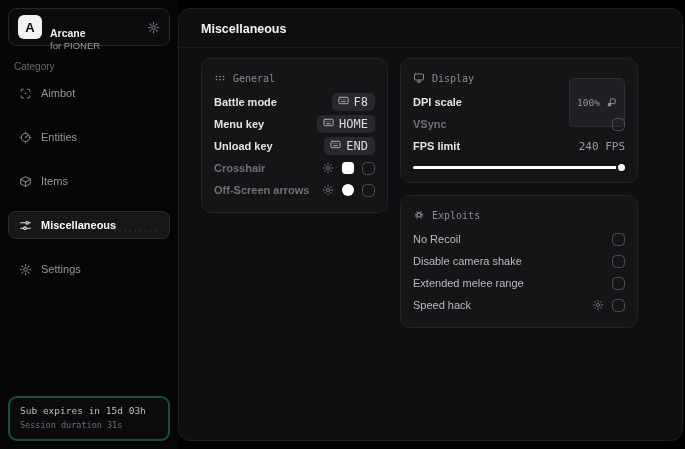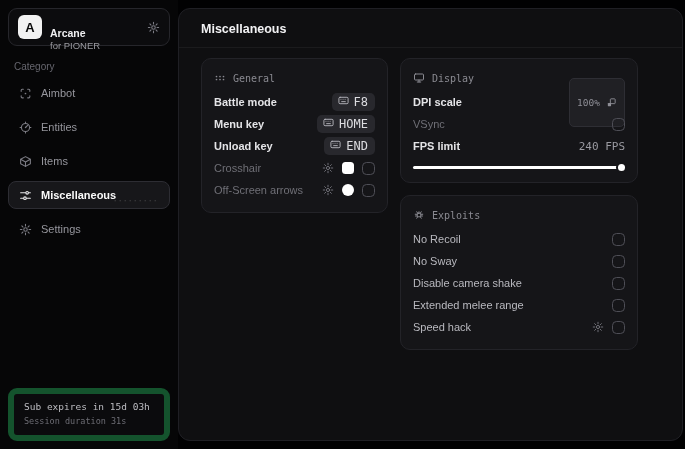--- a/index.html
+++ b/index.html
@@ -36,21 +36,21 @@
   }
   .brand-text { display:flex; flex-direction:column; line-height:1.25;margin-top:25px; }
   .brand-name { font-size:10.5px; font-weight:700; color:#f0f0f2; }
   .brand-sub  { font-size:9.5px; color:#9a9aa0;text-align:right; }
   .brand-gear { margin-left:auto; width:13px; height:13px; color:#7c7c84; cursor:pointer; }
 
   .category-label {
     font-size:10px; color:#66666e;
     margin:15px 0 7px 6px;
   }
-  .nav { display:flex; flex-direction:column; gap:6px; }
+  .nav { display:flex; flex-direction:column; gap:16px; }
   .nav-item {
     position:relative;
     display:flex; align-items:center; gap:9px;
     height:28px; padding:0 10px;
     border:1px solid transparent; border-radius:8px;
     color:#96969d; font-size:11px;
     cursor:pointer;
   }
   .nav-item .ic { width:13px; height:13px; color:#7c7c84; }
   .nav-item.active {
@@ -60,21 +60,21 @@
   }
   .nav-item.active .ic { color:#e8e8ea; }
   .nav-dots {
     position:absolute; right:10px; bottom:2px;
     font-size:9px; letter-spacing:2px;
     color:rgba(255,255,255,0.14);
     pointer-events:none;
   }
   .side-footer {
     margin-top:auto;
-    border:6px solid #14532d; border-radius:9px;
+    border:2px solid #14532d; border-radius:9px;
     background:#0b0b0d;
     padding:6px 10px 7px 10px;
     font-family:"DejaVu Sans Mono", monospace;
     line-height:1.55;
   }
   .sub-line     { font-size:9.5px; color:#bdbdc2; white-space:nowrap; }
   .session-line { font-size:8.5px; color:#6d6d74; white-space:nowrap; }
 
   
   .main {
@@ -109,21 +109,21 @@
     font-size:10px;
     height:18px; margin-bottom:4px;
   }
   .card-header .ic { width:12px; height:12px; }
 
   .row {
     display:flex; align-items:center; justify-content:space-between;
     height:22px; gap:4px;
   }
   .row-label        { font-size:11px; font-weight:700; color:#e4e4e7; white-space:nowrap; }
-  .row-label.dim    { font-weight:400; color:#6f6f76; }
+  .row-label.dim    { font-weight:700; color:#6f6f76; }
   .row-label.light  { font-weight:400; color:#b9b9bf; }
   .row-right { display:flex; align-items:center; gap:8px; }
 
   .keybind-chip {
     display:inline-flex; align-items:flex-start; gap:5px;
     background:#28282d;
     border-radius:5px;
     padding:2px 7px 2px 6px;
     font-family:"DejaVu Sans Mono", monospace;
     font-size:12px; color:#dcdce0;
@@ -400,24 +400,20 @@
               </svg>
           </span>
           <span>Exploits</span>
         </div>
 
         <div class="row">
           <span class="row-label light">No Recoil</span>
           <span class="checkbox"></span>
         </div>
         <div class="row">
-          <span class="row-label light">No Sway</span>
-          <span class="checkbox"></span>
-        </div>
-        <div class="row">
           <span class="row-label light">Disable camera shake</span>
           <span class="checkbox"></span>
         </div>
         <div class="row">
           <span class="row-label light">Extended melee range</span>
           <span class="checkbox"></span>
         </div>
         <div class="row">
           <span class="row-label light">Speed hack</span>
           <span class="row-right">

